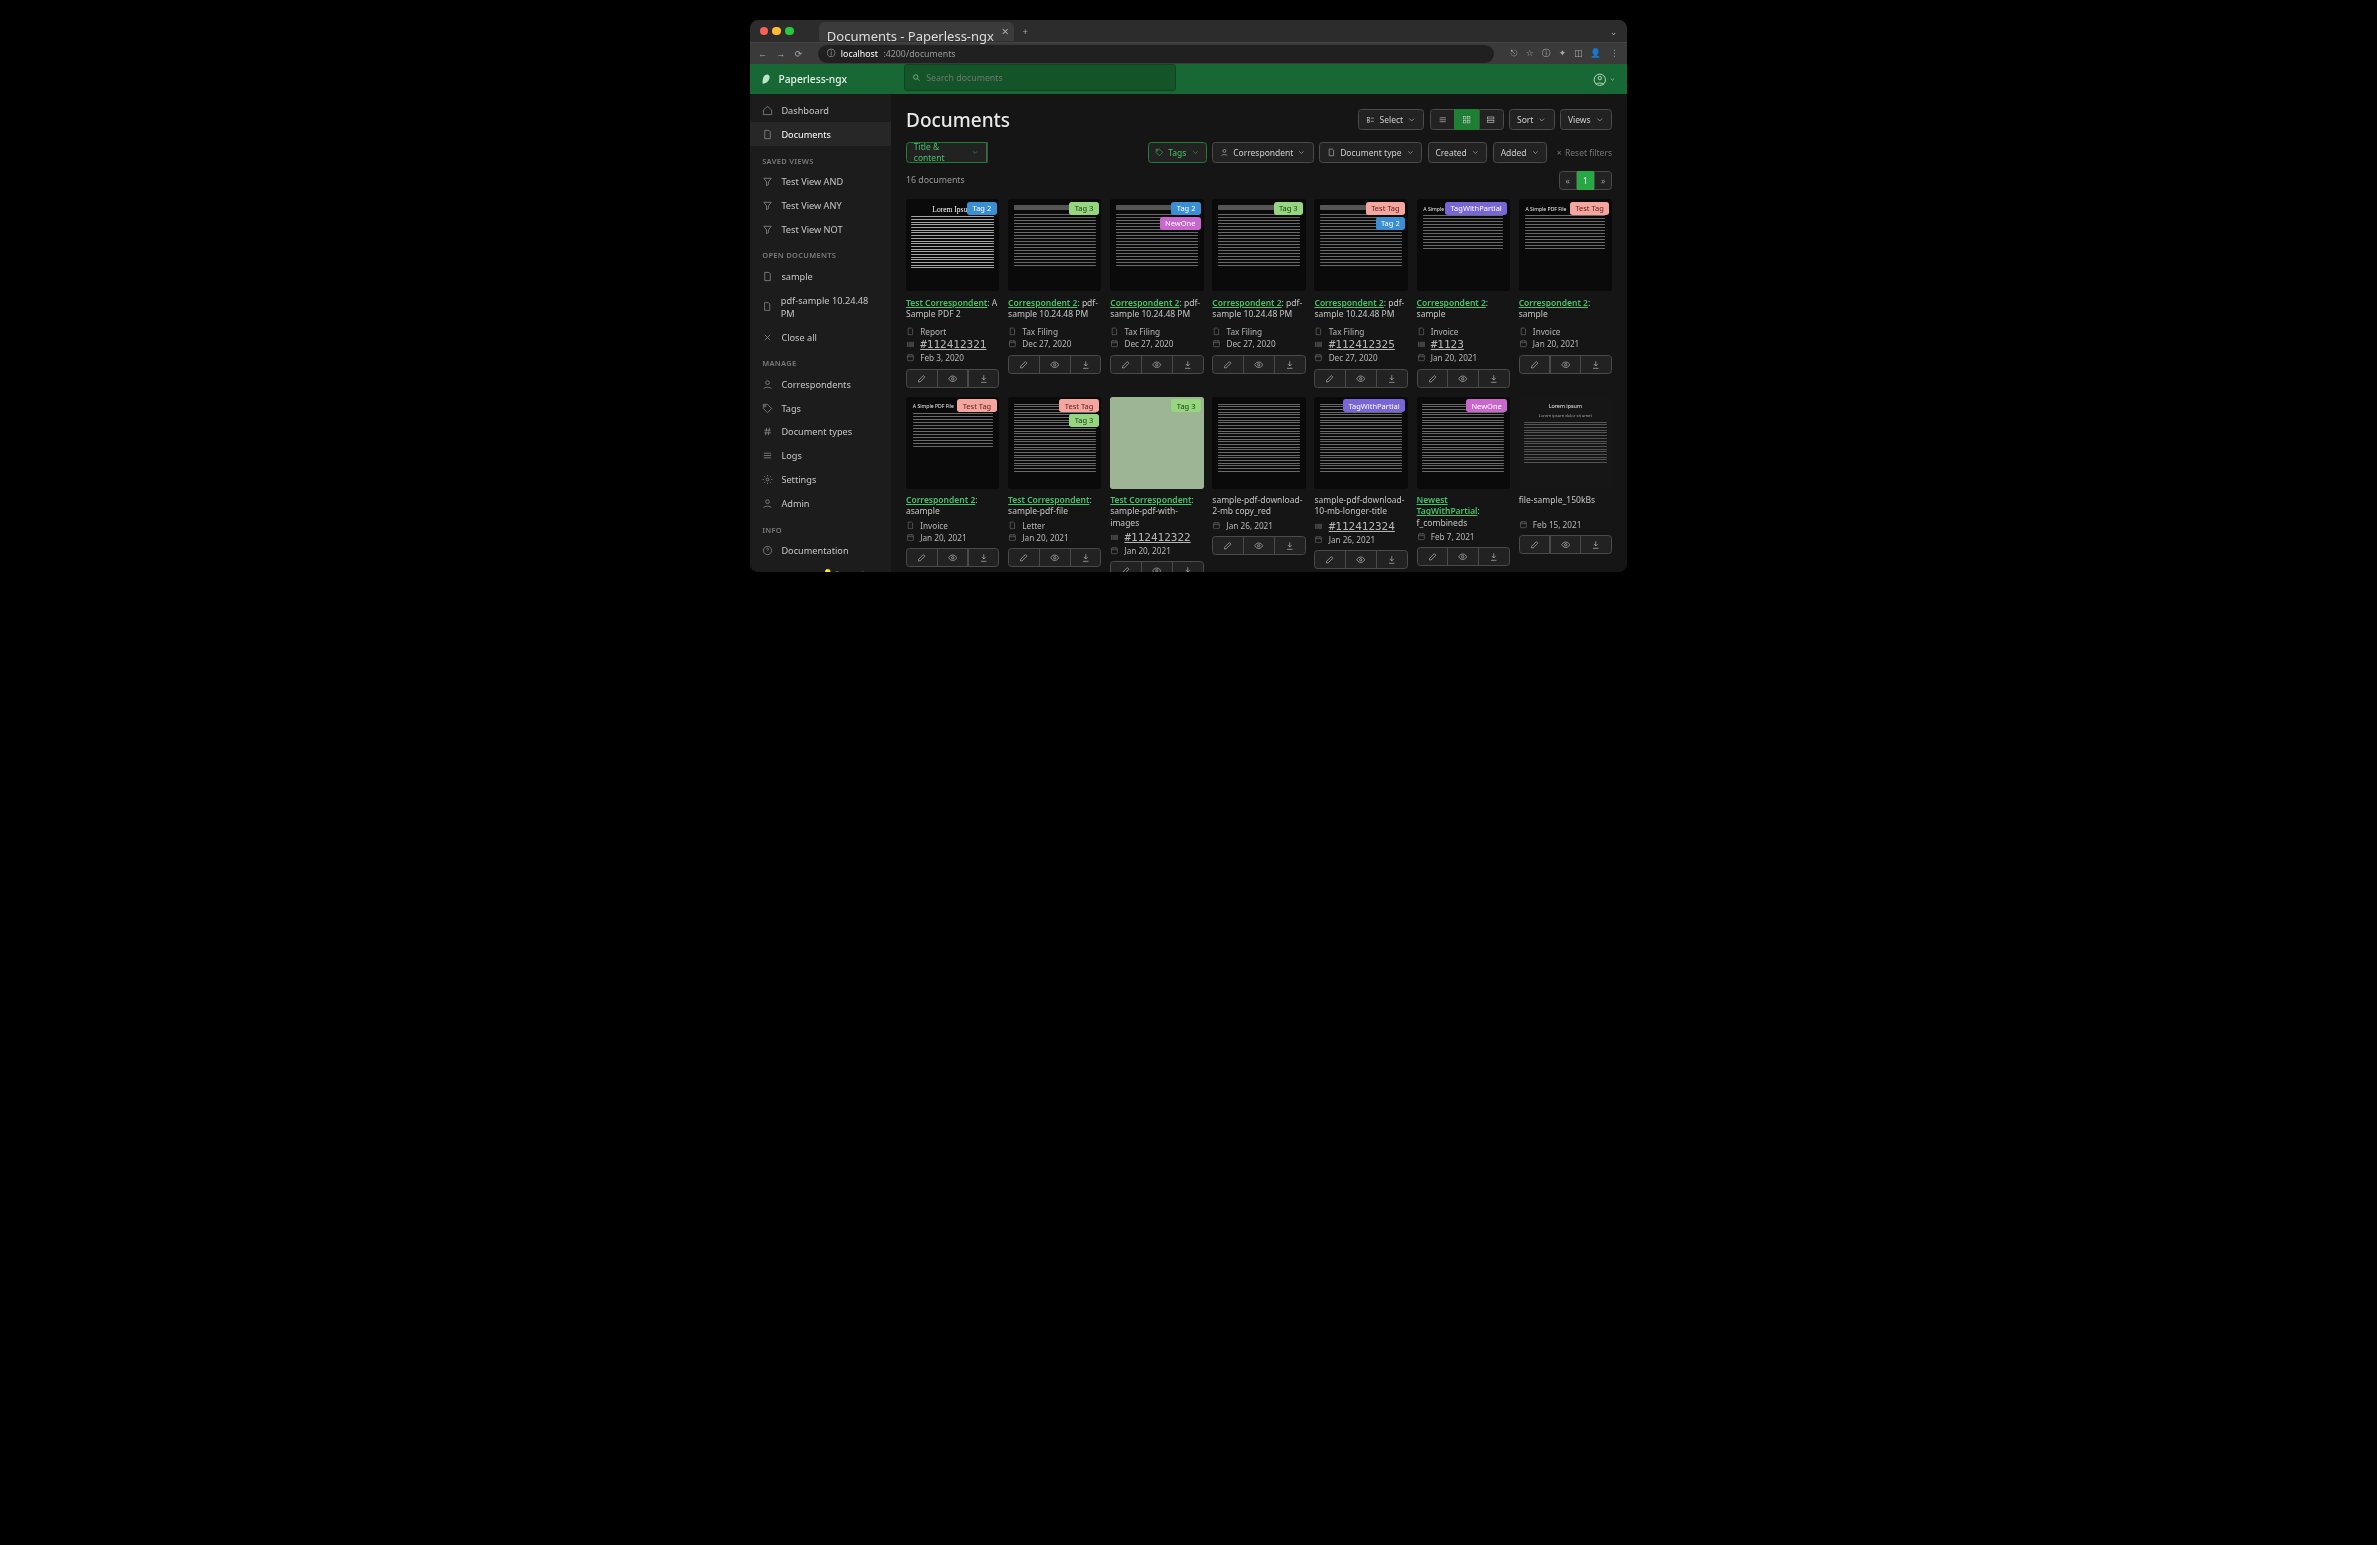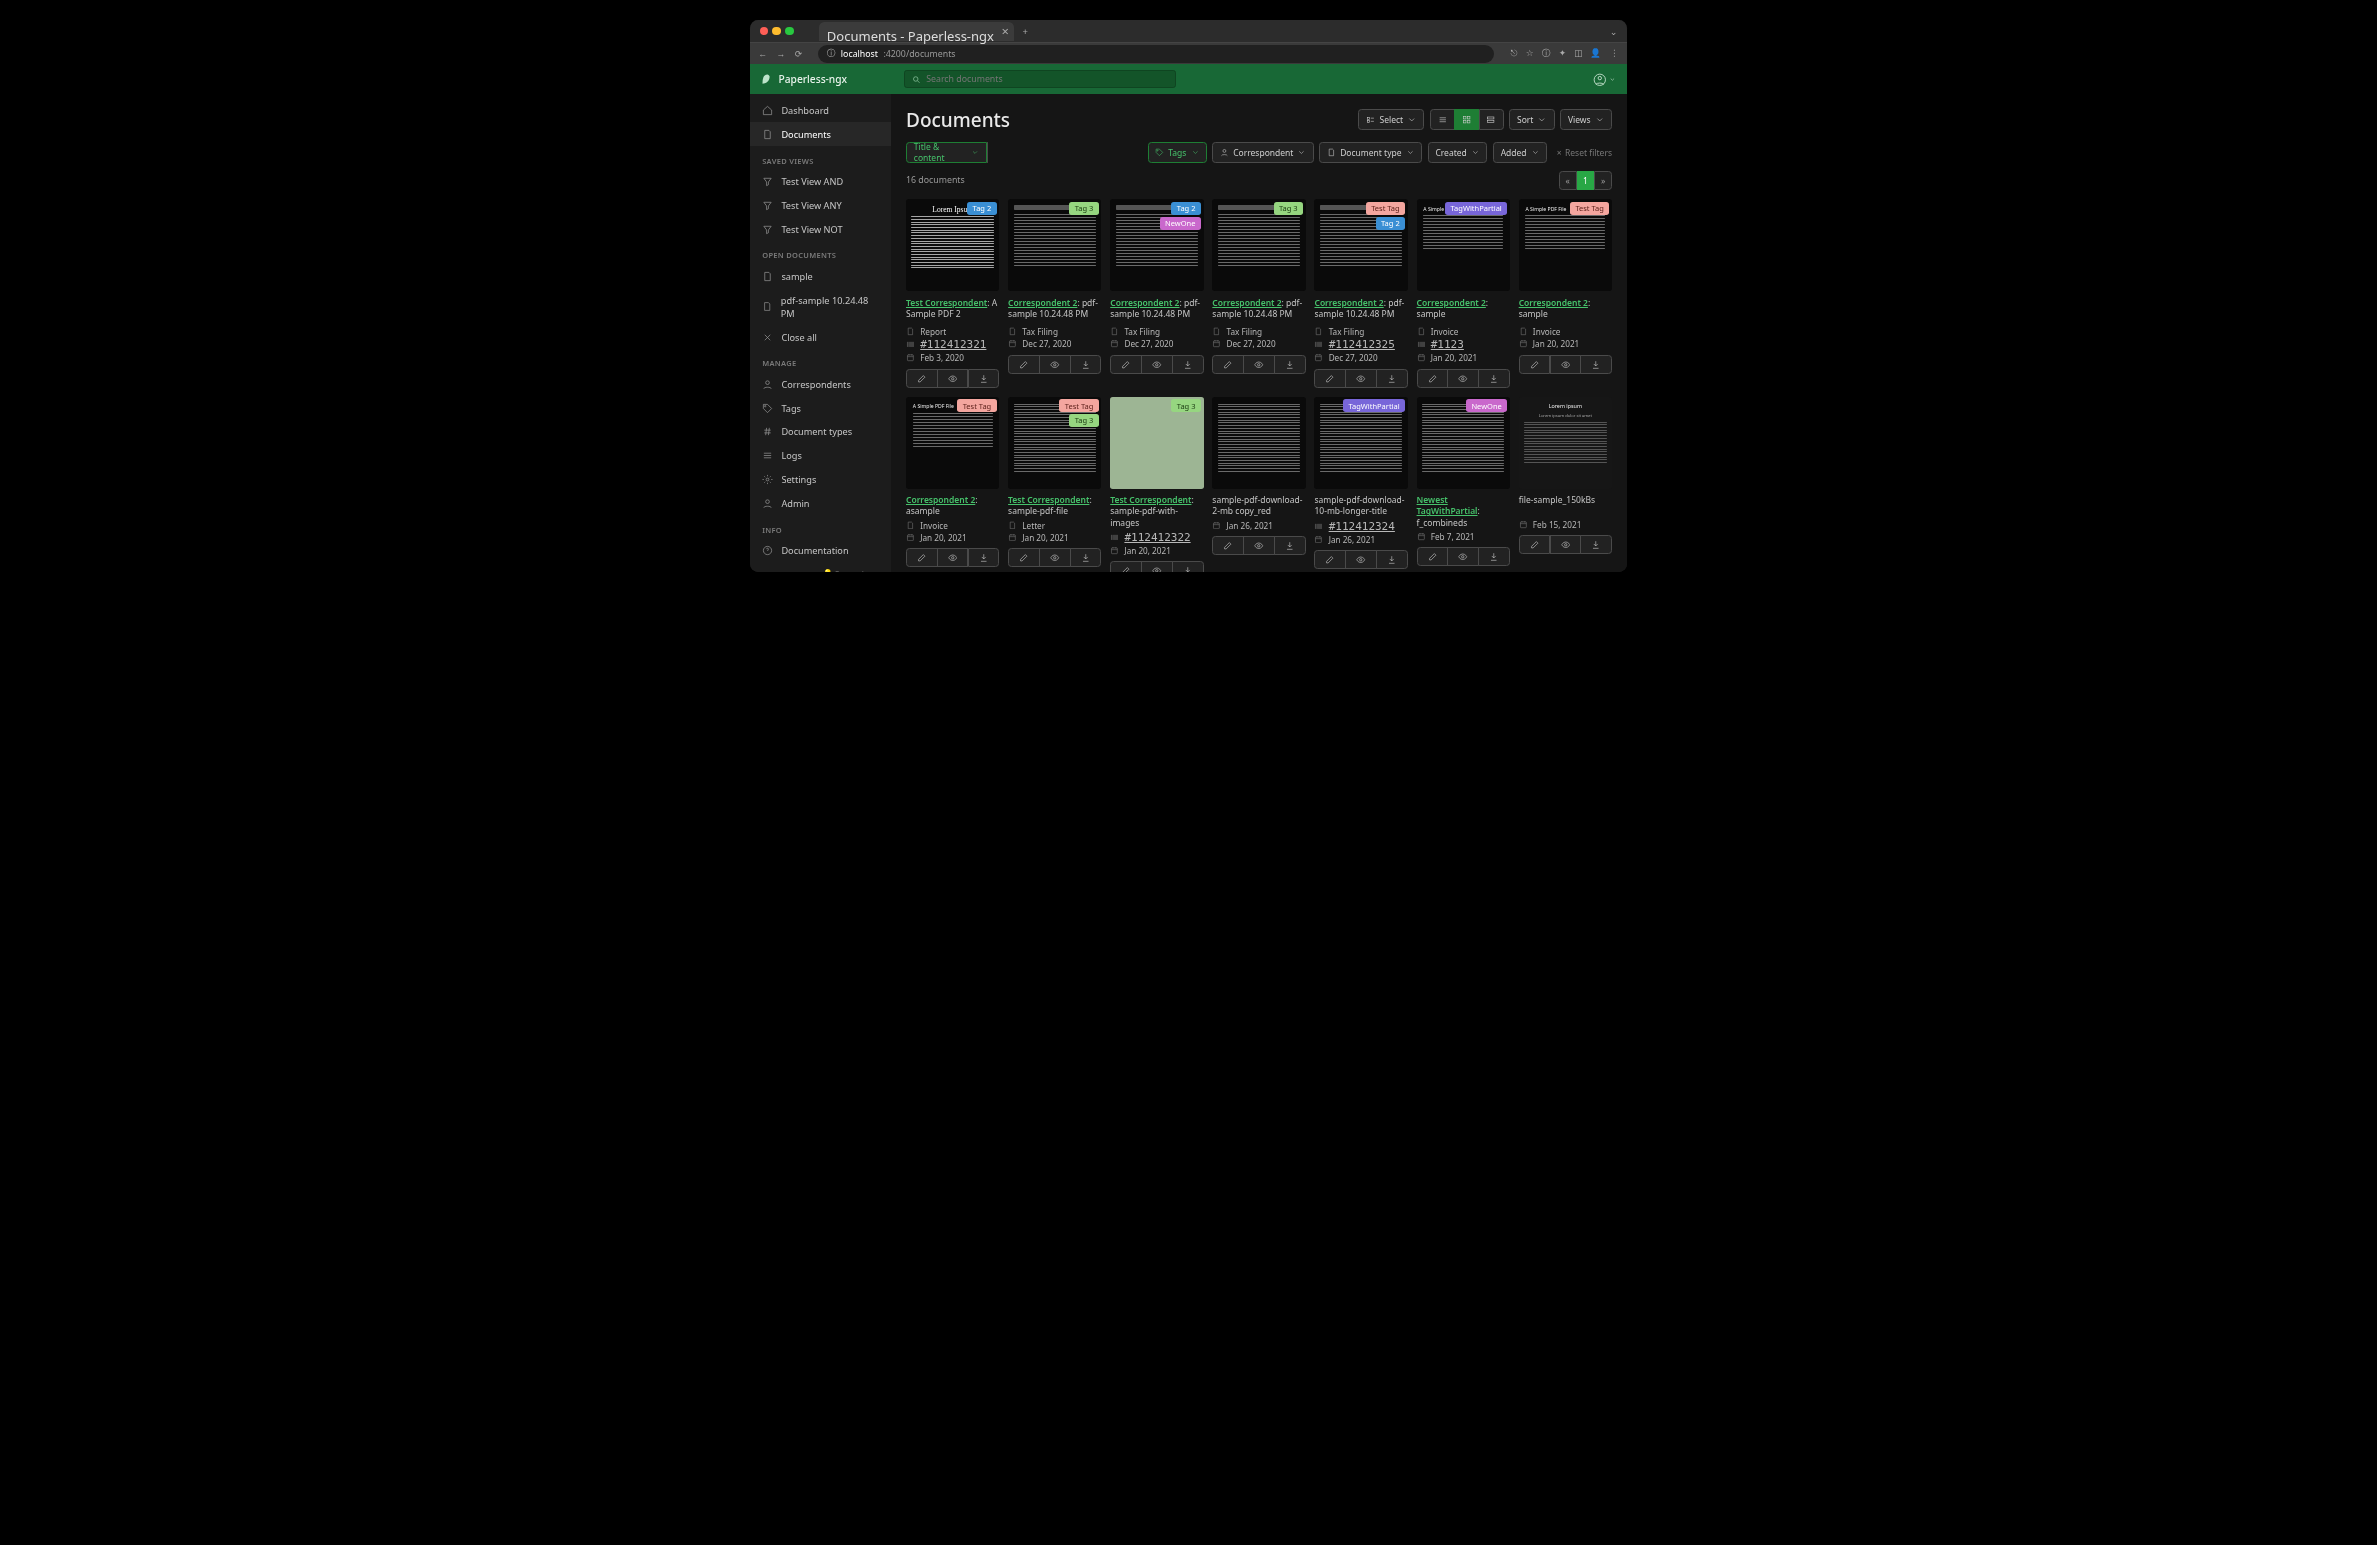--- a/index.html
+++ b/index.html
@@ -11,24 +11,24 @@
   .dot.r{background:#ff5f57;} .dot.y{background:#febc2e;} .dot.g{background:#28c840;}
   .tab { margin-left:25px; background:#3b3b3b; height:19px; border-radius:5.4px 5.4px 0 0; display:flex; align-items:center; padding:0 20.4px 0 8.2px; gap:5.4px; font-size:13px; color:#ddd; position:relative;flex-direction:column; }
   .tab .x { position:absolute; right:5.4px; color:#aaa; cursor:pointer; }
   .newtab { margin-left:8.2px; color:#aaa; font-size:9.5px; cursor:pointer; }
   .titlebar .chev { margin-left:auto; color:#aaa; }
   .urlbar { height:22px; background:#3a3a3a; display:flex; align-items:center; padding:0 8.2px; gap:9.5px; color:#aaa; font-size:8.8px; border-top:0.7px solid #444; }
   .urlbar .nav { display:flex; gap:9.5px; }
   .url { background:#202020; border-radius:20.4px; height:17.7px; flex:1; display:flex; align-items:center; padding:0 8.2px; gap:5.4px; margin:0 6.8px; }
   .url .host{color:#fff;} .url .path{color:#9a9a9a;}
   .iconrow{display:flex; gap:8.2px; color:#aaa;}
-  .toolbar { height:30px; background:#186836; display:flex; align-items:center; padding:0 11px; color:#e8f3eb; }
+  .toolbar { height:30px; background:#186836; display:flex; padding:0 11px; color:#e8f3eb; }
   .brand { display:flex; align-items:center; gap:5.4px; font-size:10.2px; font-weight:500; width:143px;}
   .brand svg{fill:#bde3ca;}
-  .search { background:#135429; height:18px; width:272px; border-radius:2.7px; display:flex; align-items:center; padding:0 6.8px; gap:5.4px; border:0.7px solid #0f4521;}
+  .search { background:#135429; height:27px; width:272px; border-radius:2.7px; display:flex; align-items:center; padding:0 6.8px; gap:5.4px; border:0.7px solid #0f4521;}
   .search input { background:transparent; border:0; outline:0; color:#cfe8d6; font-size:8.8px; width:100%; }
   .search svg{fill:#8cc29d;}
   .usercircle{margin-left:auto; display:flex; align-items:center; gap:2.7px;}
   .body { display:flex; height:calc(100% - 73px); }
   .sidebar { width:141px; background:#1c1c1c; overflow:auto; padding:4.1px 0 13.6px; }
   .nav-item { display:flex; align-items:center; gap:8.2px; padding:5.4px 12.2px; color:#c6c6c6; cursor:pointer; font-size:9.2px; }
   .nav-item svg{width:11px;height:11px;stroke:#9a9a9a;fill:none;stroke-width:1.5;}
   .nav-item.active{background:#272727;color:#fff;}
   .section { padding:9.5px 12.2px 4.1px; font-size:7.5px; letter-spacing:0.3px; color:#7a7a7a; font-weight:600; }
   .suggest{font-size:7.8px;color:#7a7a7a;text-decoration:underline dotted;margin-left:5.4px;}

